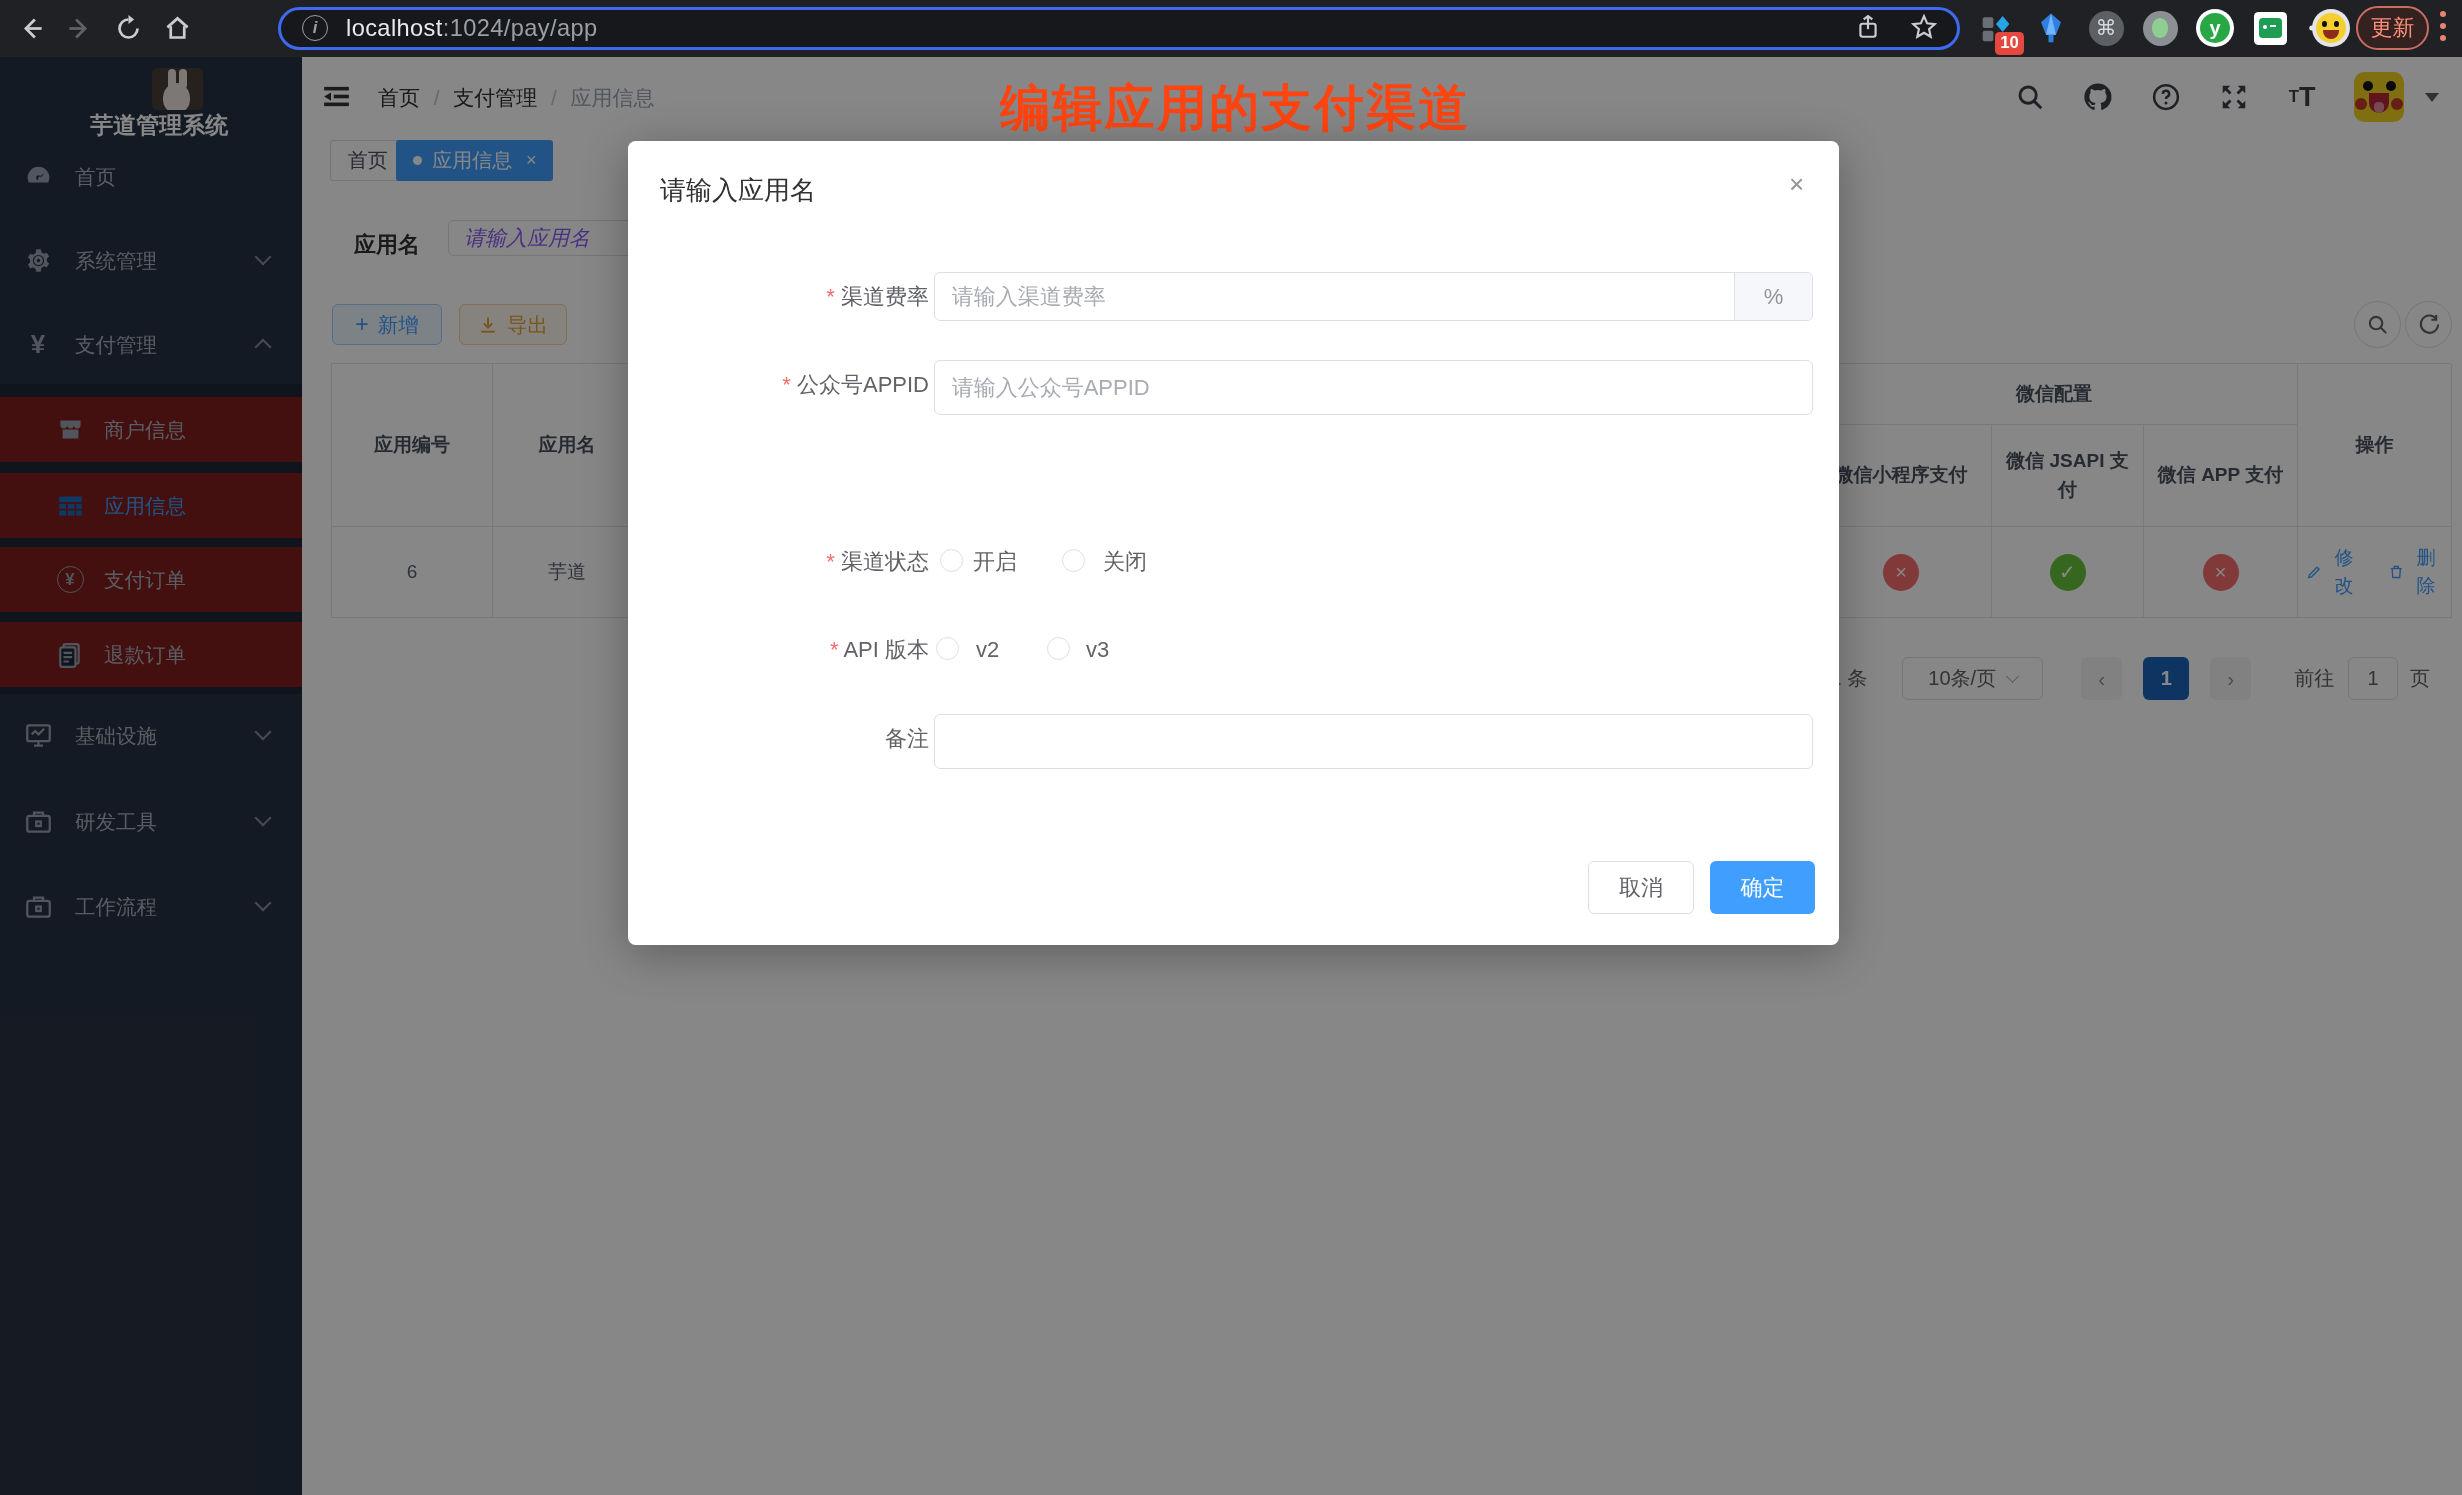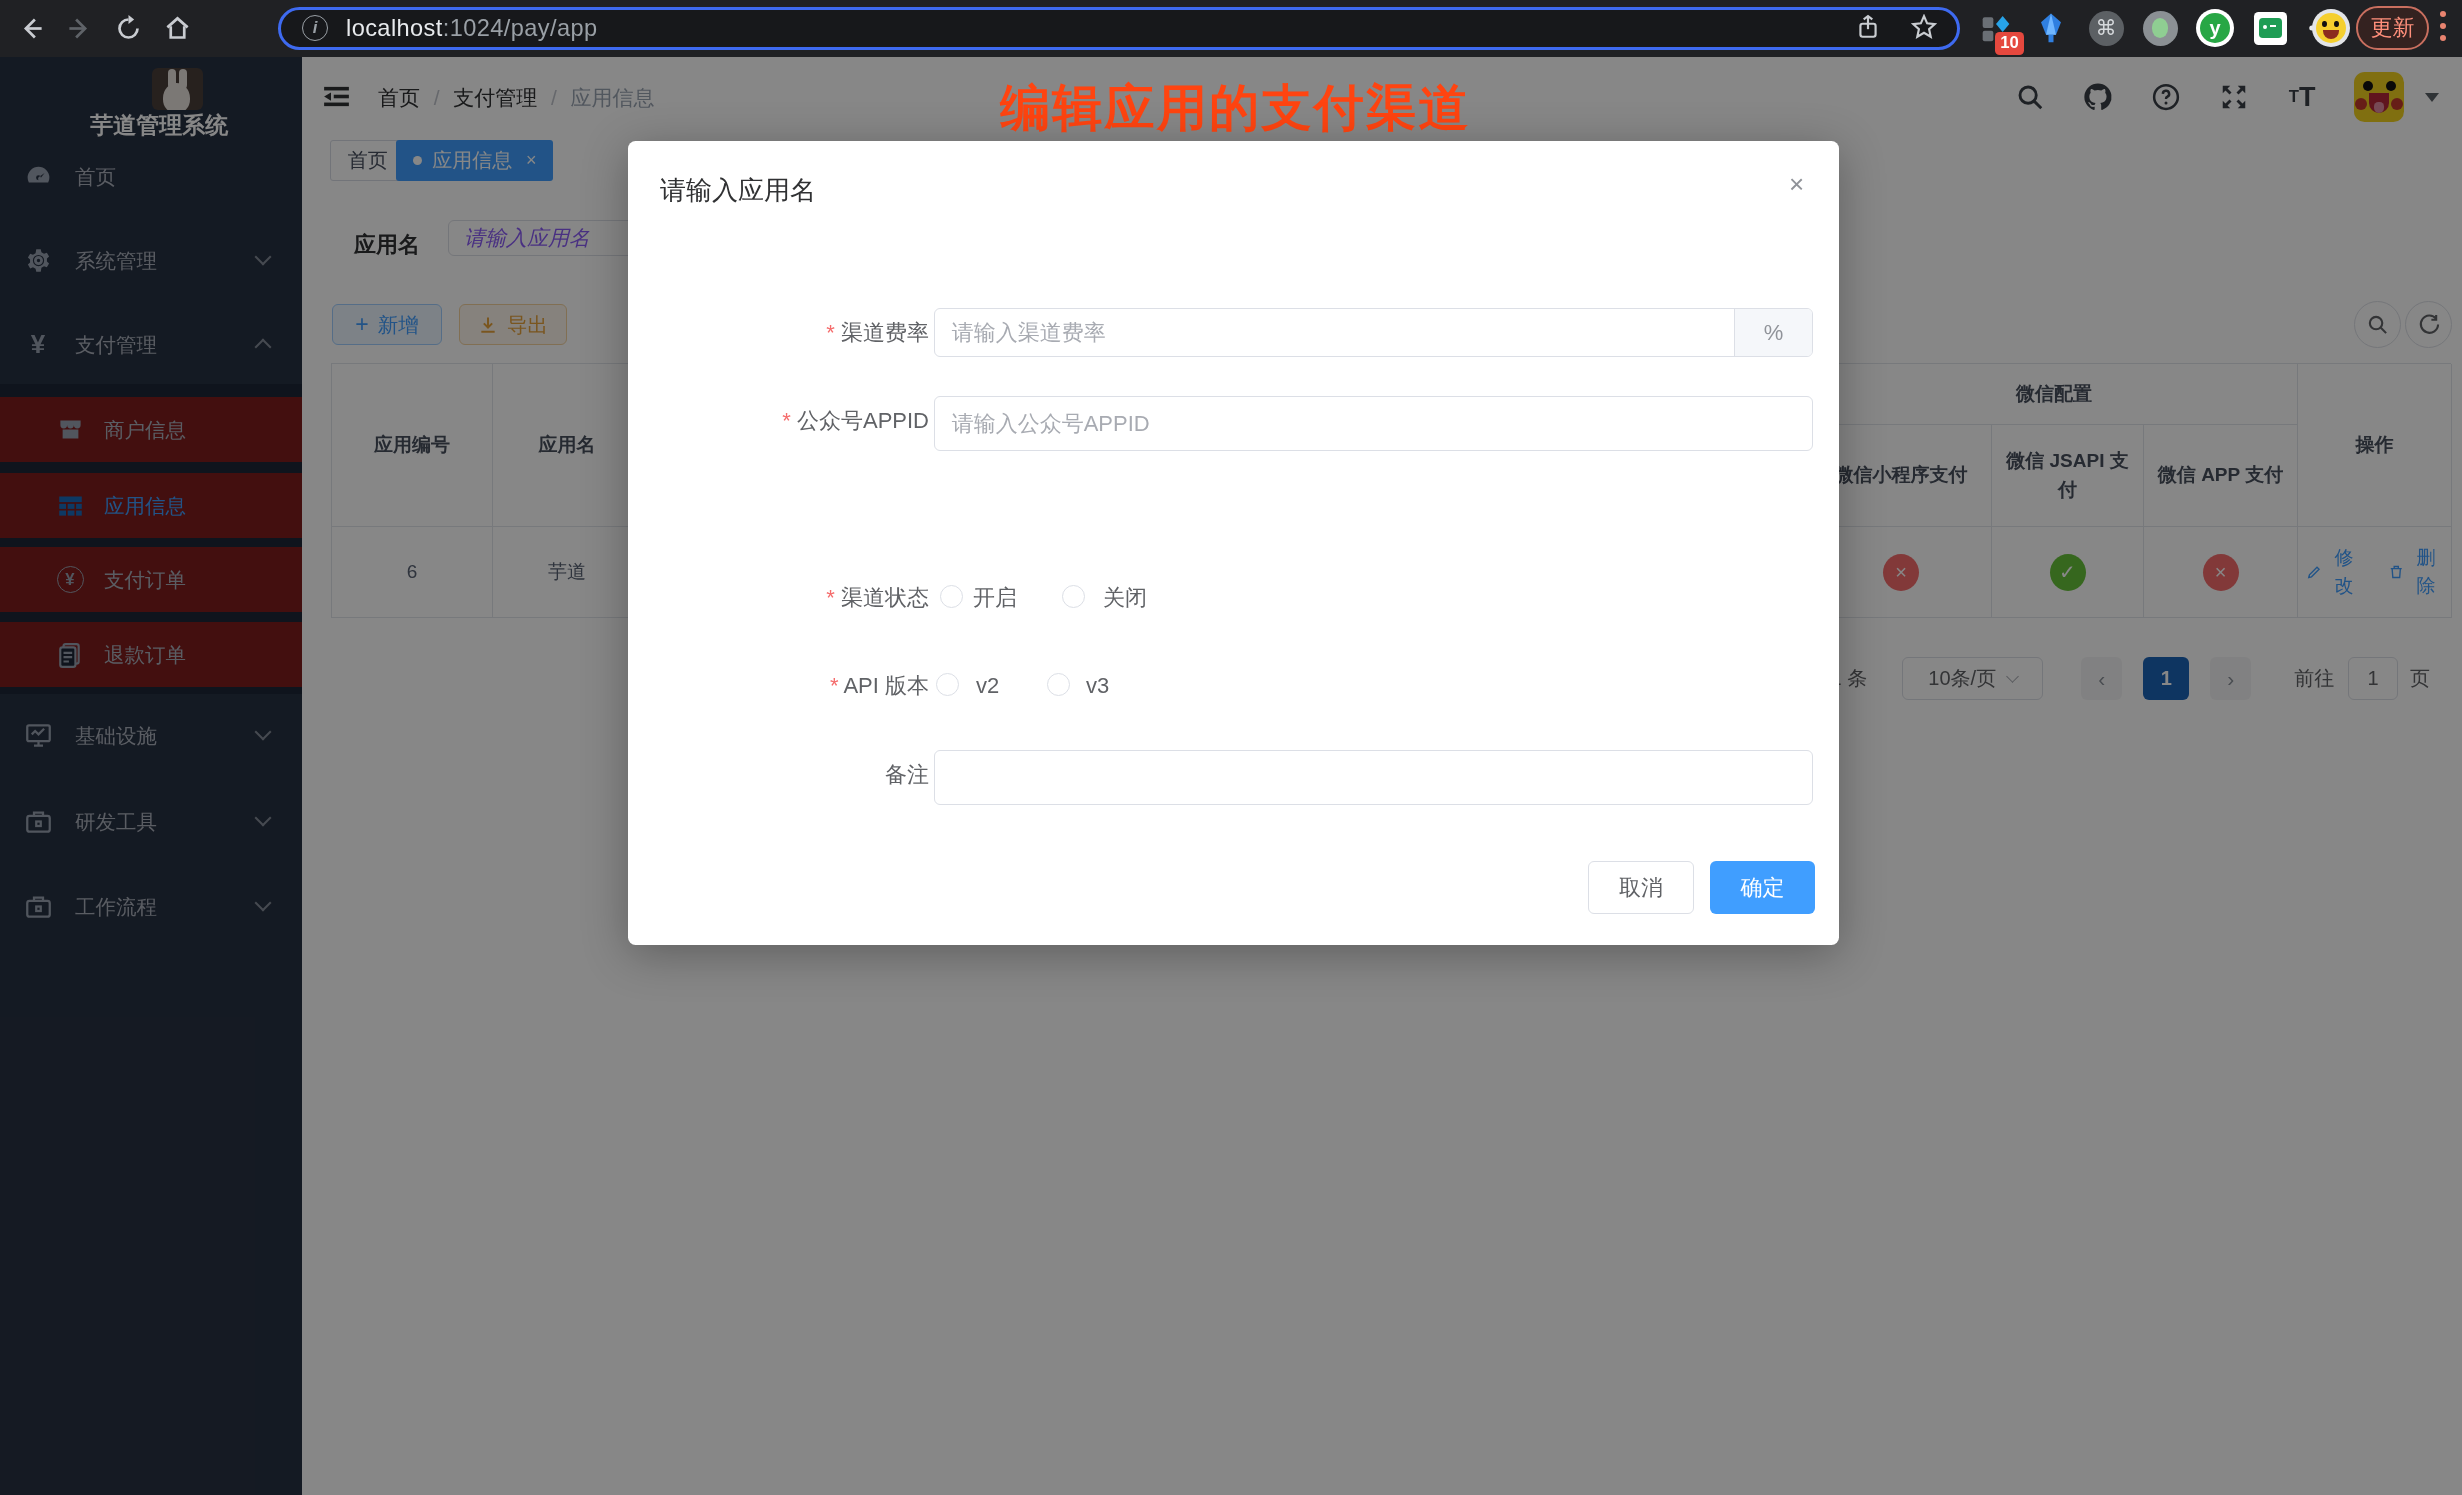--- a/index.html
+++ b/index.html
@@ -103,21 +103,21 @@
   .pgoto { margin-left:43px; }
   .pinput { width:50px; height:43px; border:1.5px solid #dcdfe6; border-radius:6px; display:flex; align-items:center; justify-content:center; margin:0 12px 0 13.7px; color:#606266; }
 
   
   .overlay { position:absolute; left:0; top:57px; width:2462px; height:1438px; background:rgba(0,0,0,0.47); z-index:50; }
 
   
   .modal { position:absolute; left:628px; top:141px; width:1211px; height:804px; background:#fff; border-radius:7.6px; box-shadow:0 9px 46px rgba(0,0,0,.3); z-index:70; }
   .mtitle { position:absolute; left:32px; top:32px; font-size:26px; color:#303133; }
   .mclose { position:absolute; right:26px; top:27px; font-size:26px; color:#909399; width:33px; height:33px; display:flex; align-items:center; justify-content:center; }
-  .mrow { position:absolute; left:0; width:1211px; height:49px;margin-top:36px; }
+  .mrow { position:absolute; left:0; width:1211px; height:49px; }
   .mlabel { position:absolute; left:27px; width:274px; text-align:right; font-size:22px; color:#606266; line-height:49px; }
   .req::before { content:"* "; color:#f56c6c; }
   .minput { position:absolute; left:306px; width:879px; height:55px; border:1.5px solid #dcdfe6; border-radius:6px; display:flex; align-items:center; padding-left:16.7px; font-size:22px; color:#a8abb2; background:#fff; }
   .mgroup { position:absolute; left:306px; width:879px; height:49px; border:1.5px solid #dcdfe6; border-radius:6px; display:flex; overflow:hidden; }
   .mgroup .gi { flex:1; display:flex; align-items:center; padding-left:16.7px; font-size:22px; color:#a8abb2; }
   .mgroup .ap { width:78px; background:#f5f7fa; border-left:1.5px solid #dcdfe6; display:flex; align-items:center; justify-content:center; font-size:22px; color:#909399; }
   .radio { position:absolute; top:12px; width:23px; height:23px; border:1.5px solid #dcdfe6; border-radius:50%; background:#fff; }
   .rlabel { position:absolute; top:0; font-size:22px; color:#606266; line-height:49px; }
   .mfoot { position:absolute; left:0; top:720px; width:1211px; height:53px; }
   .mbtn { position:absolute; height:53px; border-radius:6px; font-size:22px; display:flex; align-items:center; justify-content:center; }

